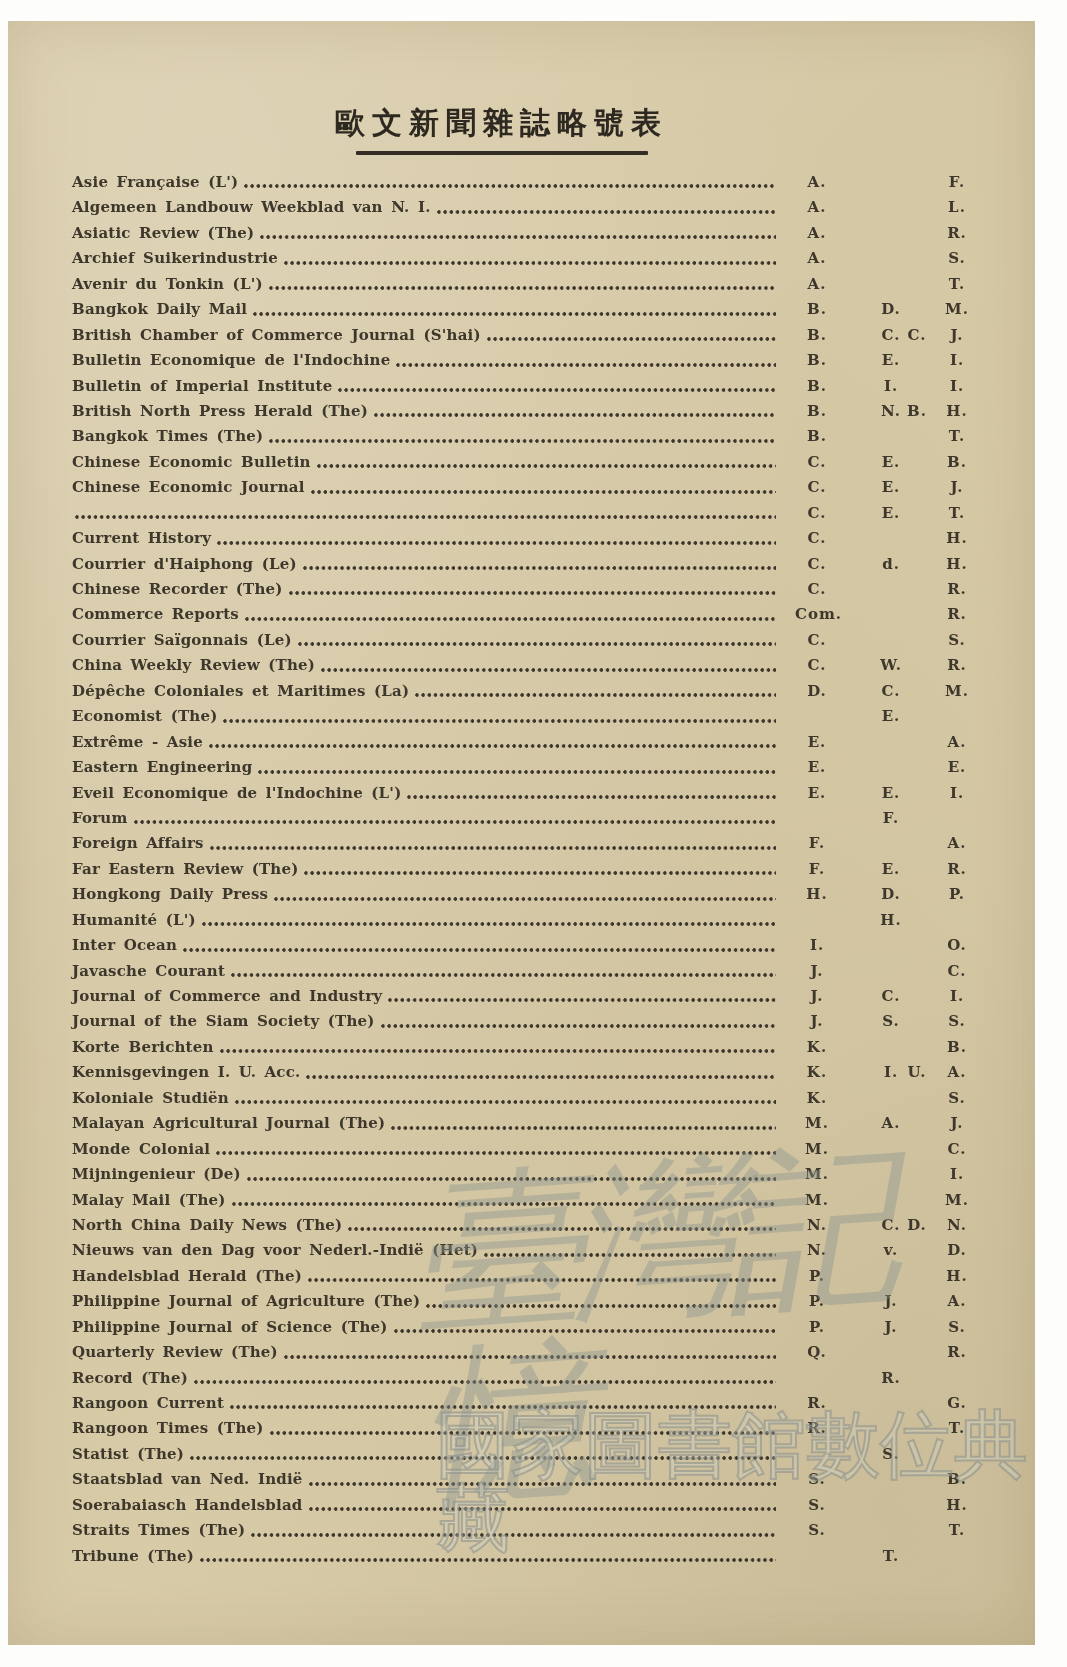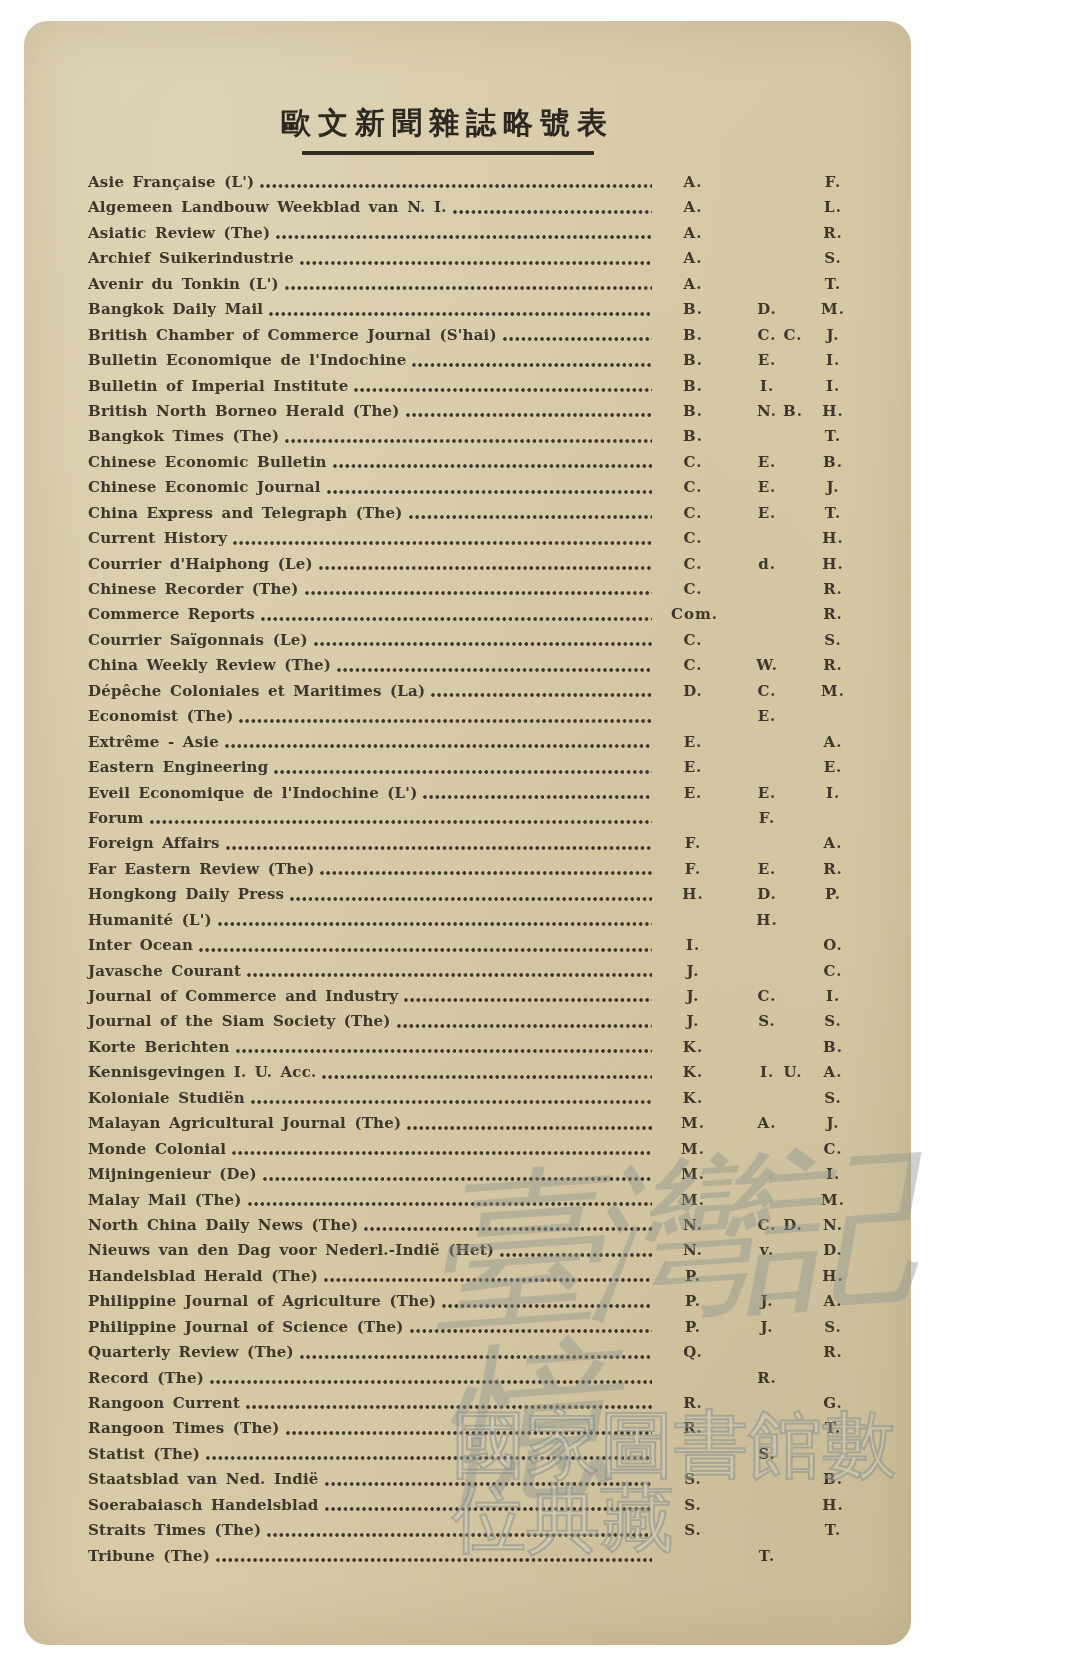--- a/index.html
+++ b/index.html
@@ -6,28 +6,27 @@
   #canvas{
     position:relative;
     width:1067px;height:1667px;
     background:#fdfdfc;
     overflow:hidden;
     font-family:"DejaVu Serif", serif;
   }
   
   #sheet{
     position:absolute;
-    left:24px;top:21px;
-    width:887px;height:1624px;
+    left:8px;top:21px;
+    width:1027px;height:1624px;
     background:
       radial-gradient(ellipse at 20% 10%, rgba(255,255,255,.14), rgba(255,255,255,0) 55%),
       radial-gradient(ellipse at 85% 90%, rgba(120,100,60,.10), rgba(120,100,60,0) 60%),
       linear-gradient(135deg,#d9cdab 0%,#d5c8a5 40%,#d8cba8 70%,#d2c5a1 100%);
     box-shadow:inset 0 0 60px rgba(115,95,55,.18);
-    border-radius:24px;
   }
   
   .title-wrap{
     position:absolute;
     left:0;right:40px;top:82px;
     text-align:center;
   }
   .title-wrap h1{
     margin:0;
     font-size:30px;
@@ -204,21 +203,21 @@
         <div class="row">
           <span class="jname">Bulletin of Imperial Institute</span>
           <span class="leader"></span>
           <span class="abbrzone">
             <span style="left: 39px;">B.</span>
             <span style="left: 113px;">I.</span>
             <span style="left: 179px;">I.</span>
           </span>
         </div>
         <div class="row">
-          <span class="jname">British North Borneo Herald (The)</span>
+          <span class="jname">British North Press Herald (The)</span>
           <span class="leader"></span>
           <span class="abbrzone">
             <span style="left: 39px;">B.</span>
             <span style="left: 113px;">N.</span>
             <span style="left: 139px;">B.</span>
             <span style="left: 179px;">H.</span>
           </span>
         </div>
         <div class="row">
           <span class="jname">Bangkok Times (The)</span>
@@ -240,21 +239,20 @@
         <div class="row">
           <span class="jname">Chinese Economic Journal</span>
           <span class="leader"></span>
           <span class="abbrzone">
             <span style="left: 39px;">C.</span>
             <span style="left: 113px;">E.</span>
             <span style="left: 179px;">J.</span>
           </span>
         </div>
         <div class="row">
-          <span class="jname">China Express and Telegraph (The)</span>
           <span class="leader"></span>
           <span class="abbrzone">
             <span style="left: 39px;">C.</span>
             <span style="left: 113px;">E.</span>
             <span style="left: 179px;">T.</span>
           </span>
         </div>
         <div class="row">
           <span class="jname">Current History</span>
           <span class="leader"></span>

